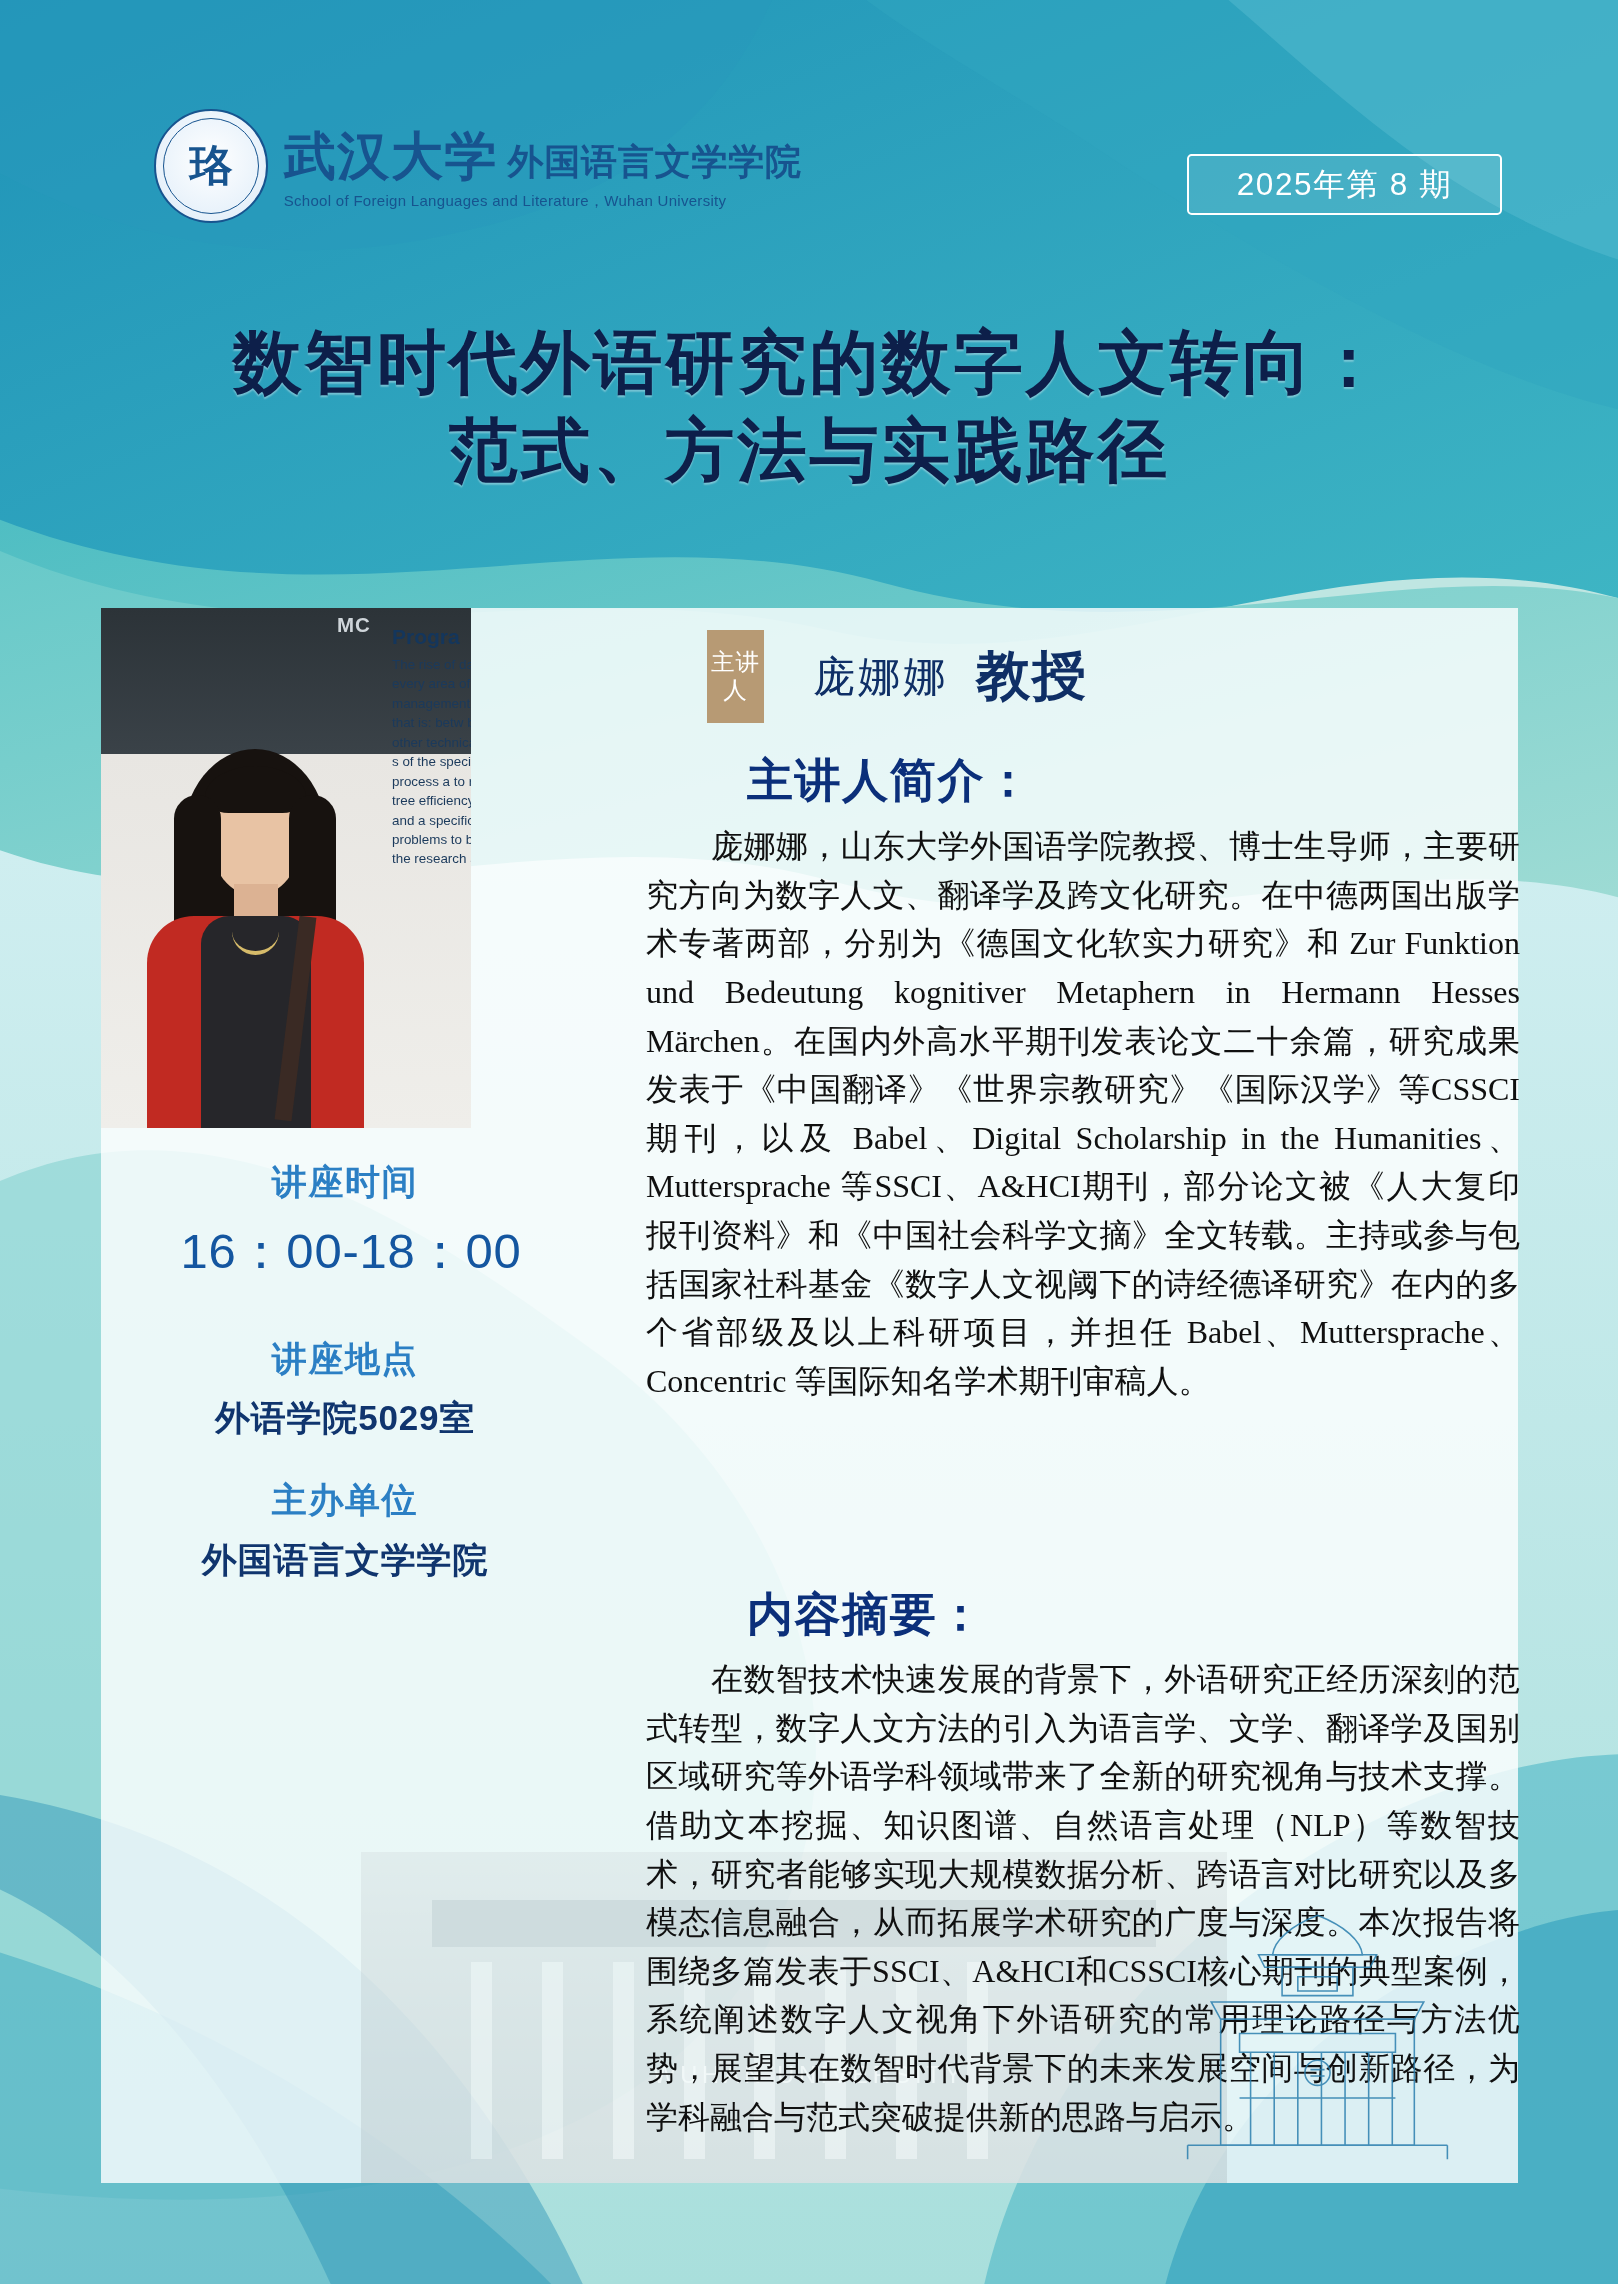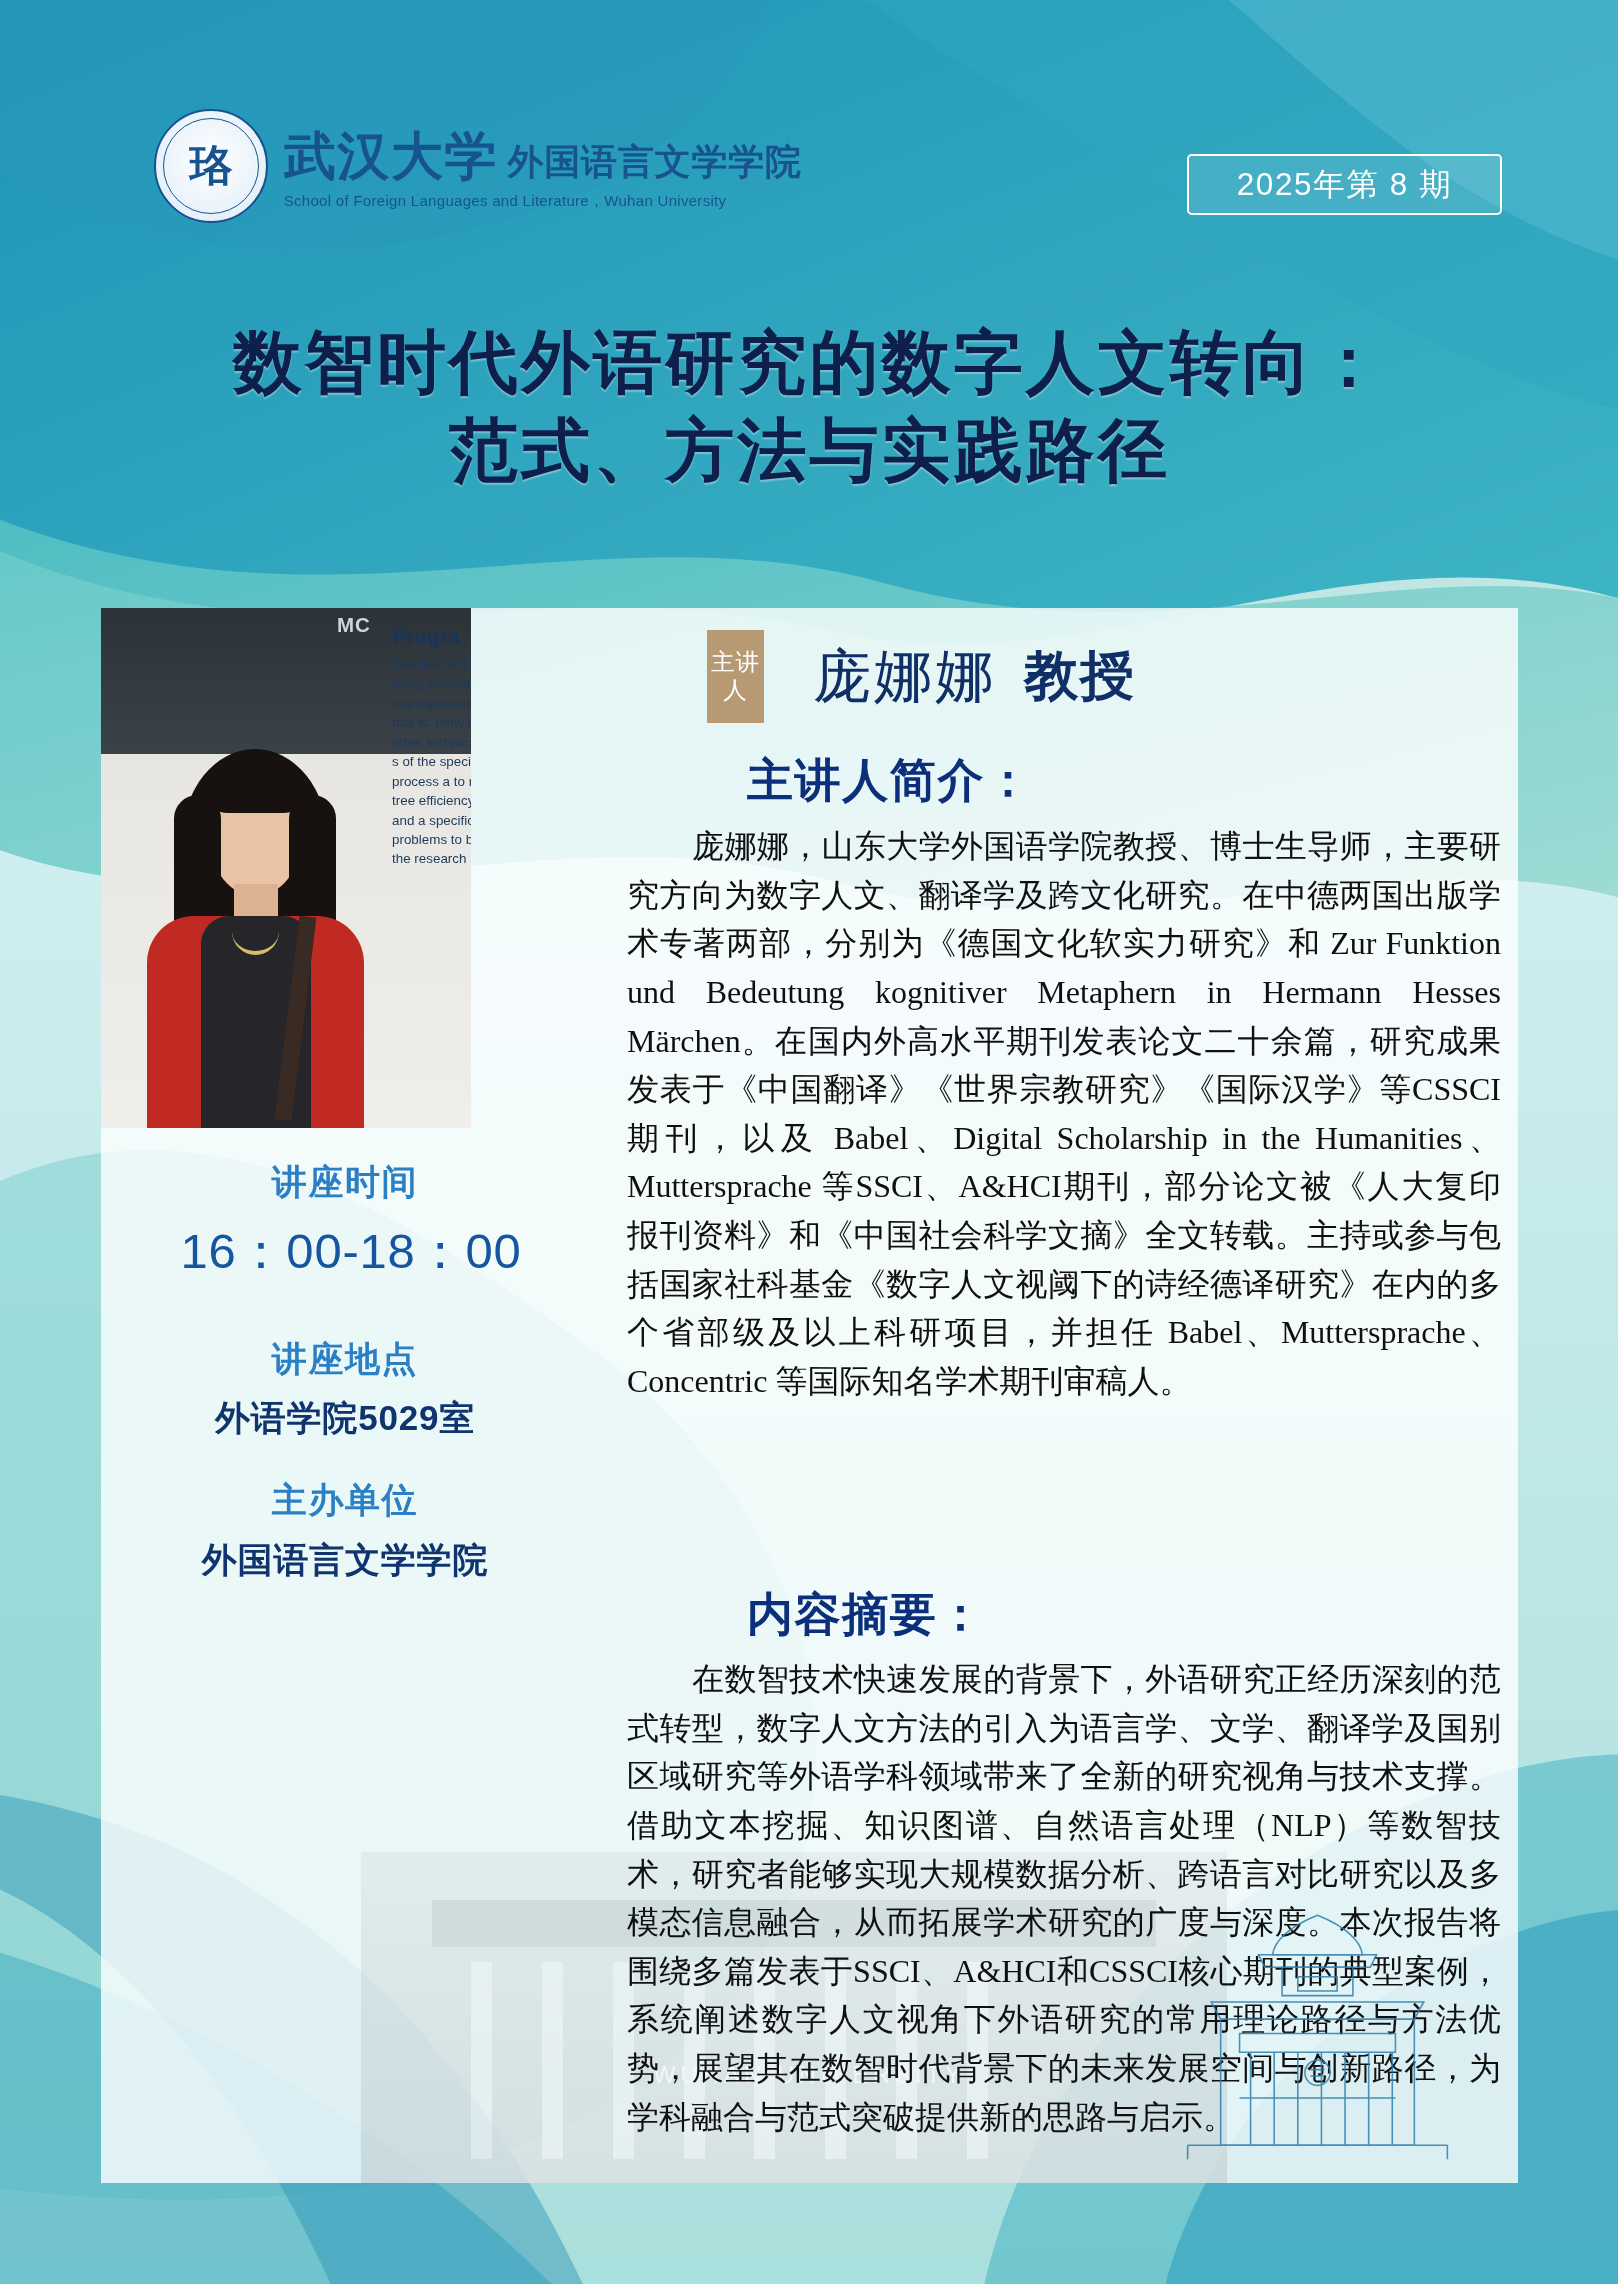--- a/index.html
+++ b/index.html
@@ -400,21 +400,21 @@
     justify-content: center;
     text-align: center;
     letter-spacing: 0.8px;
     padding: 4.7px 1.6px;
     box-sizing: border-box;
     font-family: "Liberation Sans", sans-serif;
   }
   .speaker-name {
     margin-left: 49px;
     font-family: Liberation Serif, serif;
-    font-size: 58px;
+    font-size: 42px;
     color: #0f2f66;
     letter-spacing: 3.1px;
   }
   .speaker-title {
     margin-left: 28px;
     font-family: "Liberation Sans", sans-serif;
     font-weight: bold;
     font-size: 54px;
     color: #0f2f66;
     letter-spacing: 1.6px;
@@ -425,21 +425,21 @@
     font-family: "Liberation Sans", sans-serif;
     font-weight: bold;
     font-size: 46px;
     color: #0b2f7a;
     letter-spacing: 1.6px;
   }
   .sh-bio { top: 142px; }
   .sh-abs { top: 976px; }
   .para {
     position: absolute;
-    left: 14px;
+    left: 33px;
     width: 874px;
     font-family: "Liberation Serif", serif;
     font-size: 32px;
     line-height: 1.52;
     color: #101010;
     text-align: justify;
     text-justify: inter-ideograph;
     text-indent: 65px;
   }
   .p-bio { top: 214px; }

